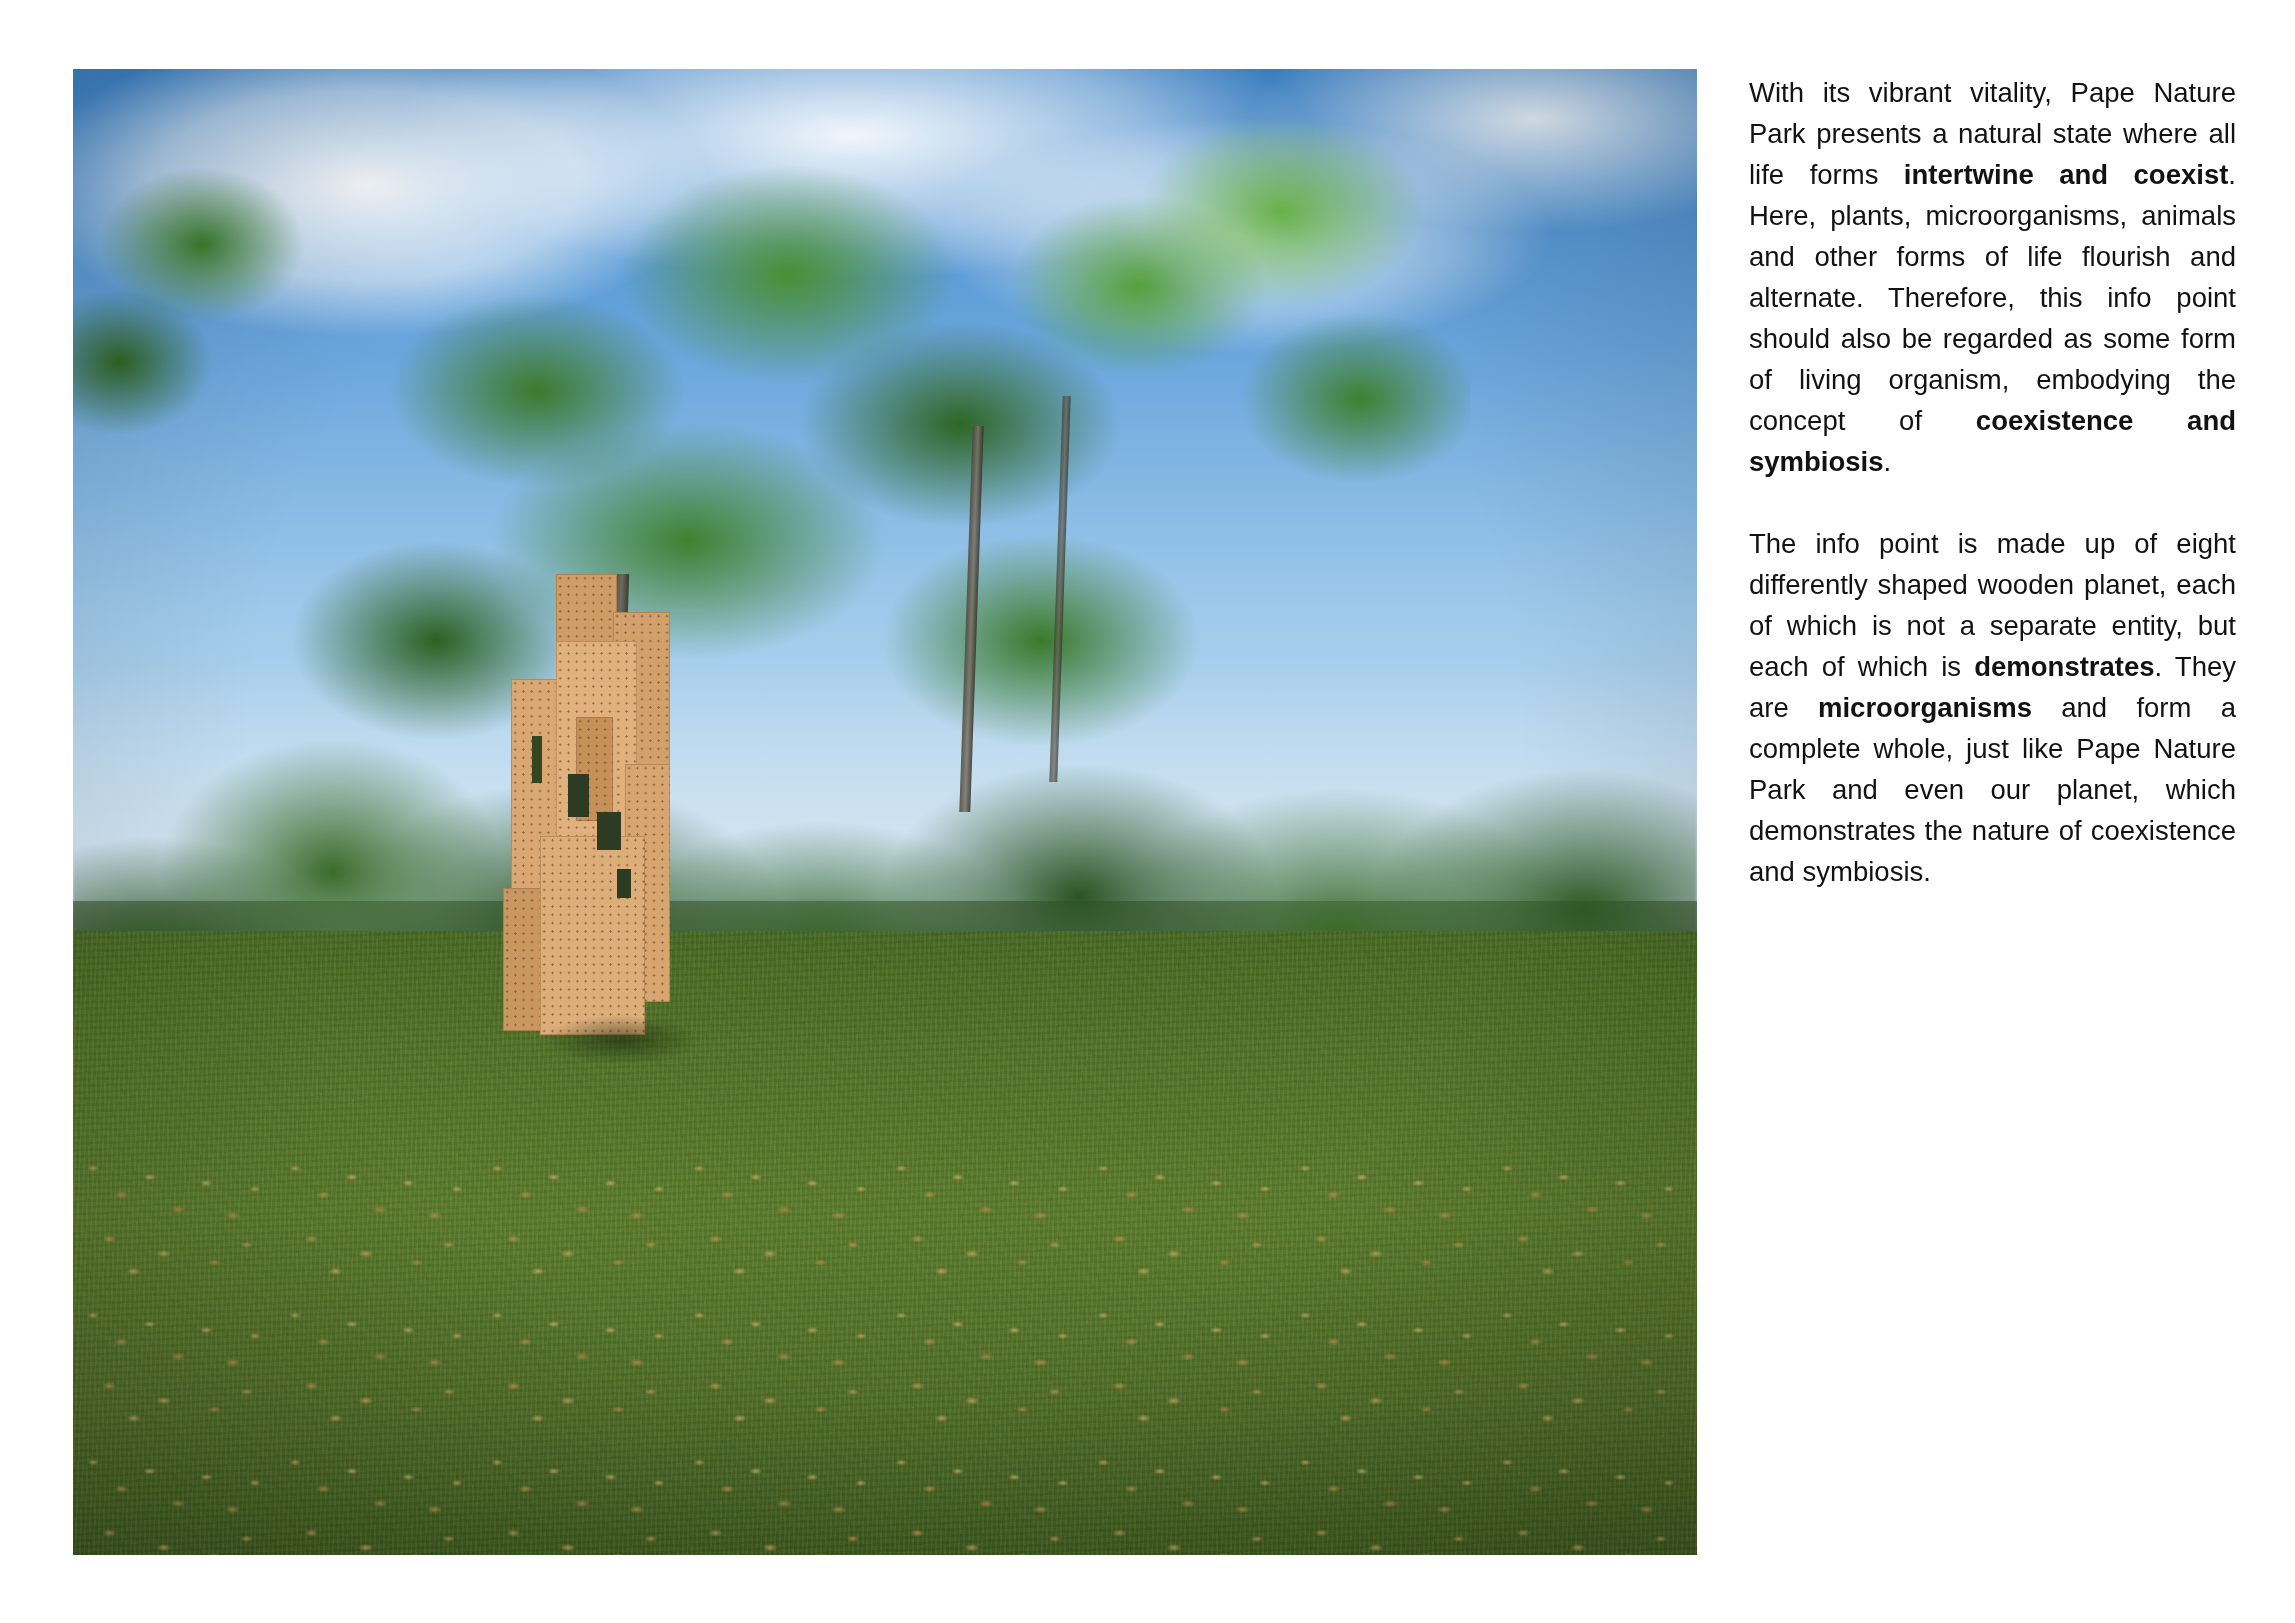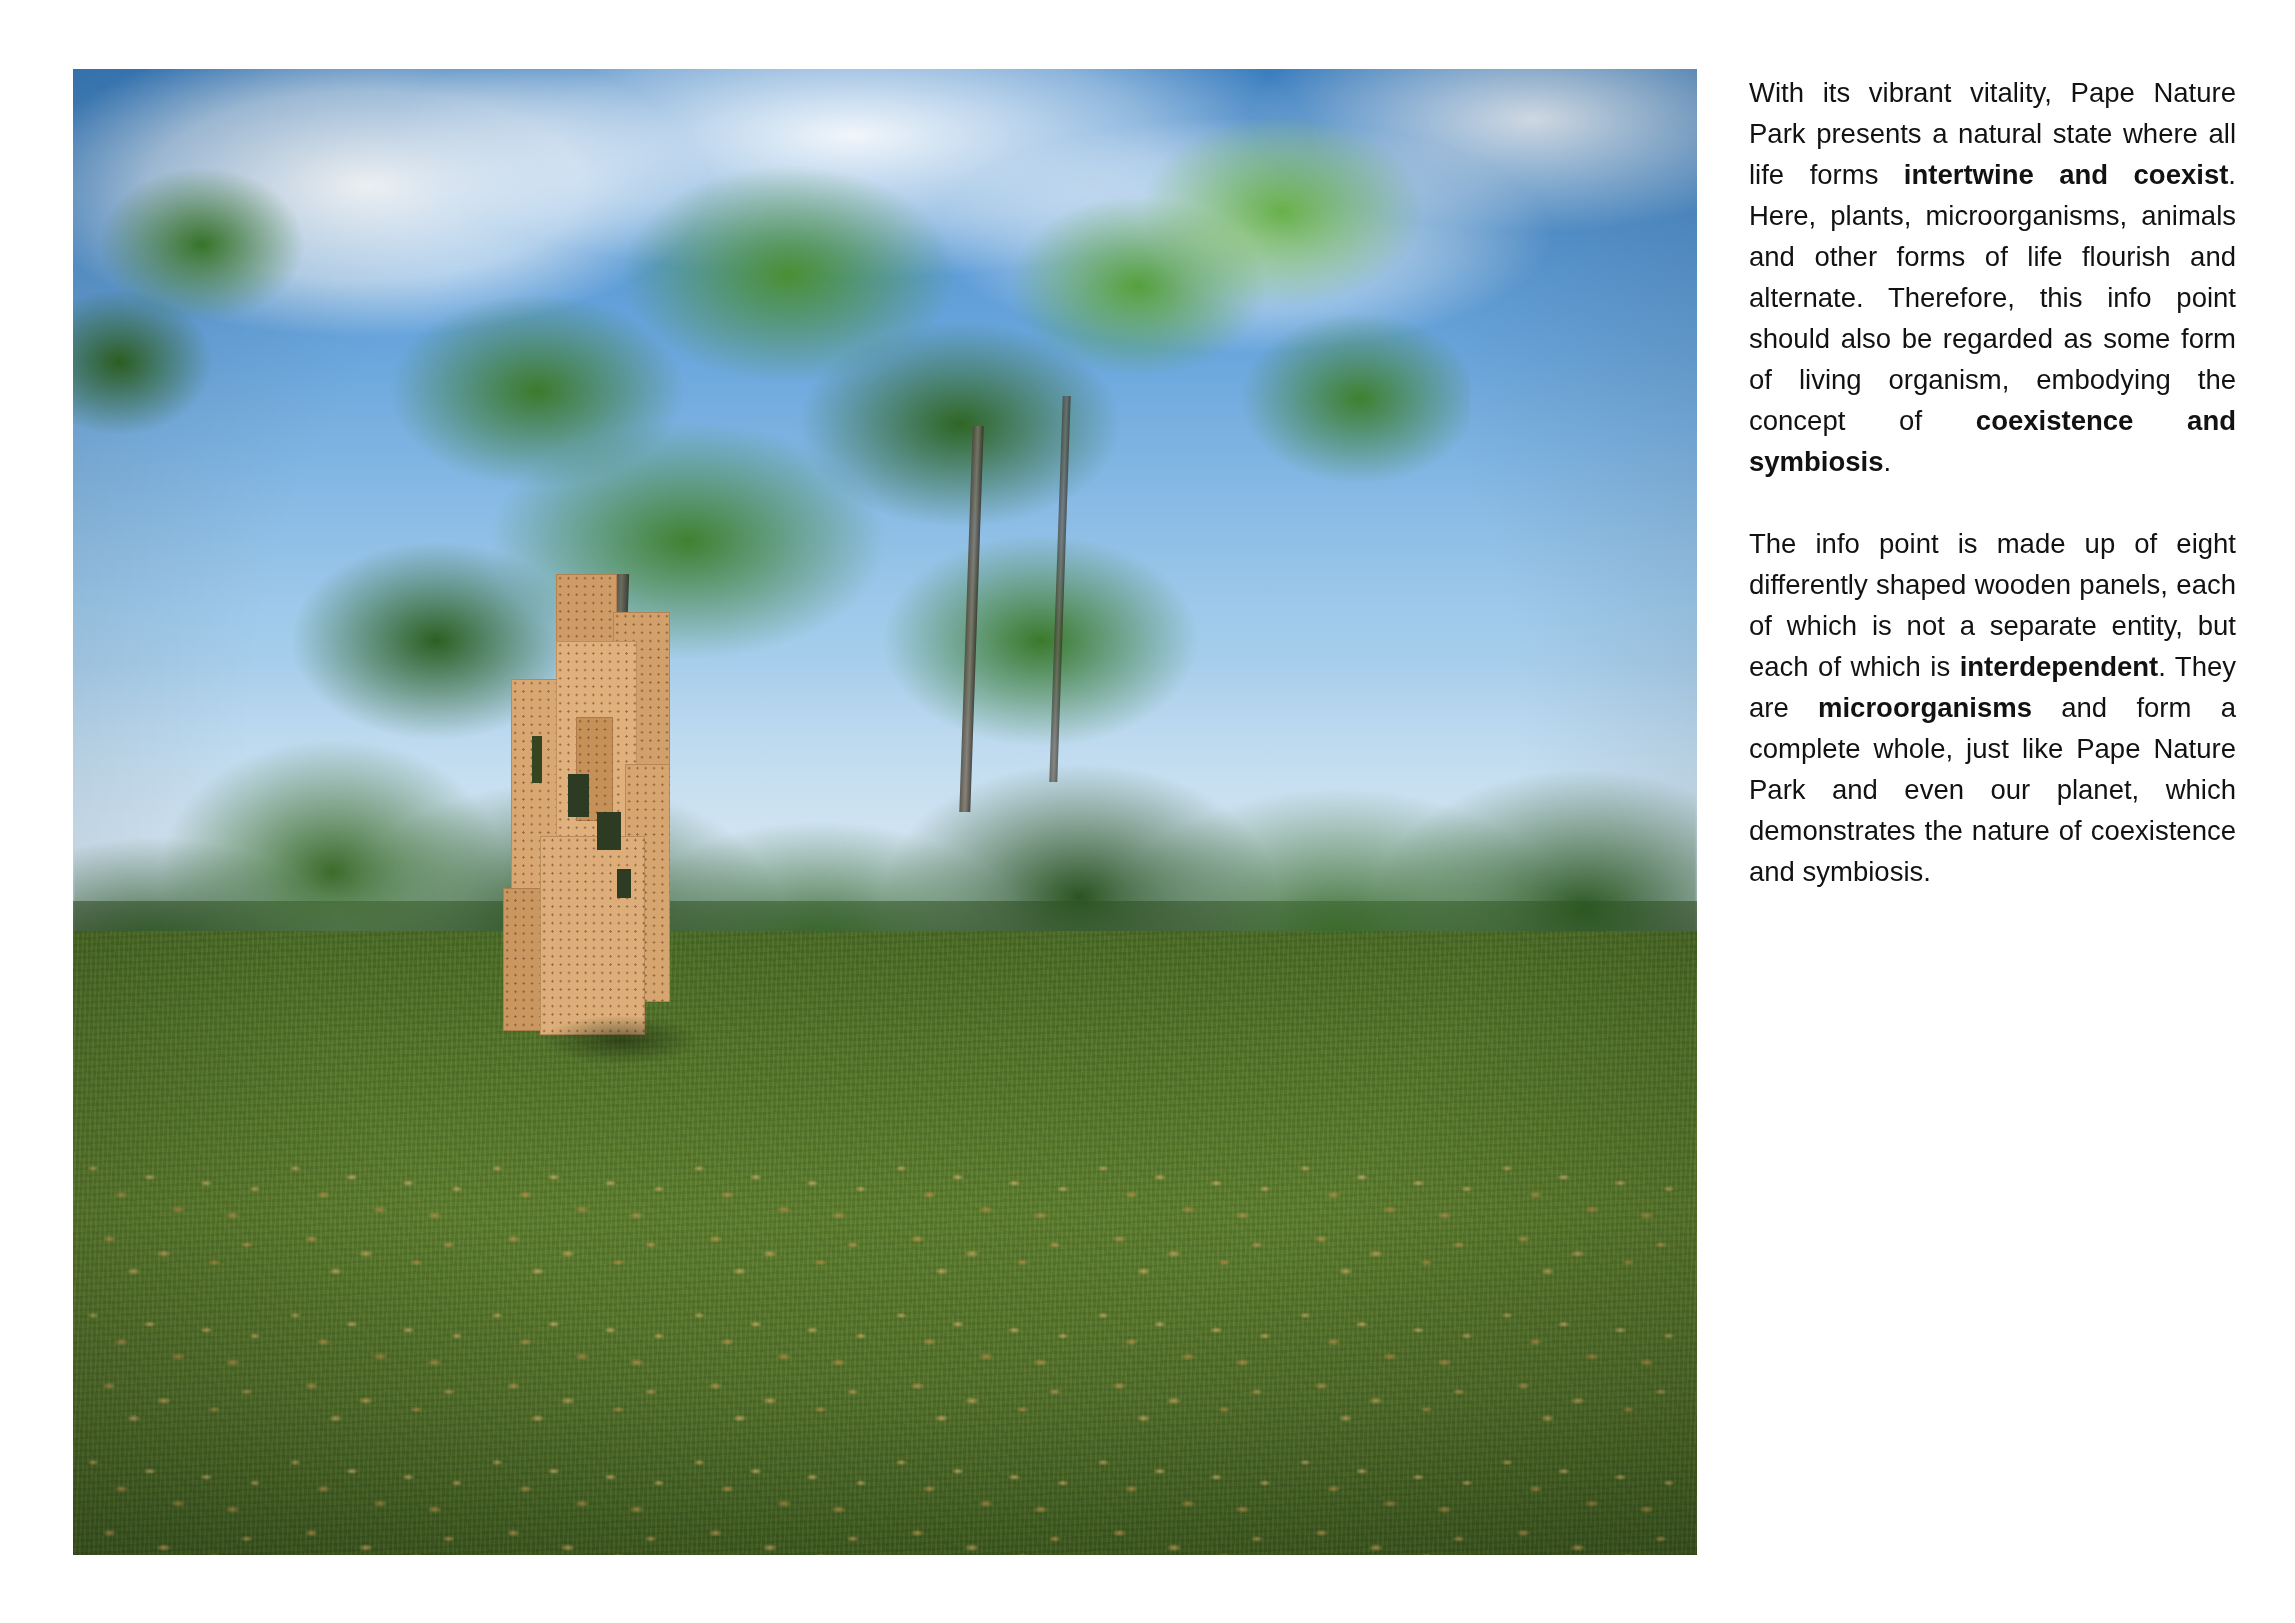--- a/index.html
+++ b/index.html
@@ -238,17 +238,17 @@
       <div class="hole h3"></div>
       <div class="hole h4"></div>
       <div class="pav-shadow"></div>
     </div>
 
     <div class="vignette"></div>
   </figure>
 
   <div class="text-col">
     <p class="para"><span>With its vibrant vitality, Pape Nature Park presents a natural state where all life forms </span><b>intertwine and coexist</b><span>. Here, plants, microorganisms, animals and other forms of life flourish and alternate. Therefore, this info point should also be regarded as some form of living organism, embodying the concept of </span><b>coexistence and symbiosis</b><span>.</span></p>
-    <p class="para"><span>The info point is made up of eight differently shaped wooden panels, each of which is not a separate entity, but each of which is </span><b>interdependent</b><span>. They are </span><b>microorganisms</b><span> and form a complete whole, just like Pape Nature Park and even our planet, which demonstrates the nature of coexistence and symbiosis.</span></p>
+    <p class="para"><span>The info point is made up of eight differently shaped wooden planet, each of which is not a separate entity, but each of which is </span><b>demonstrates</b><span>. They are </span><b>microorganisms</b><span> and form a complete whole, just like Pape Nature Park and even our planet, which demonstrates the nature of coexistence and symbiosis.</span></p>
   </div>
 
 </div>
 
 
 </body></html>

